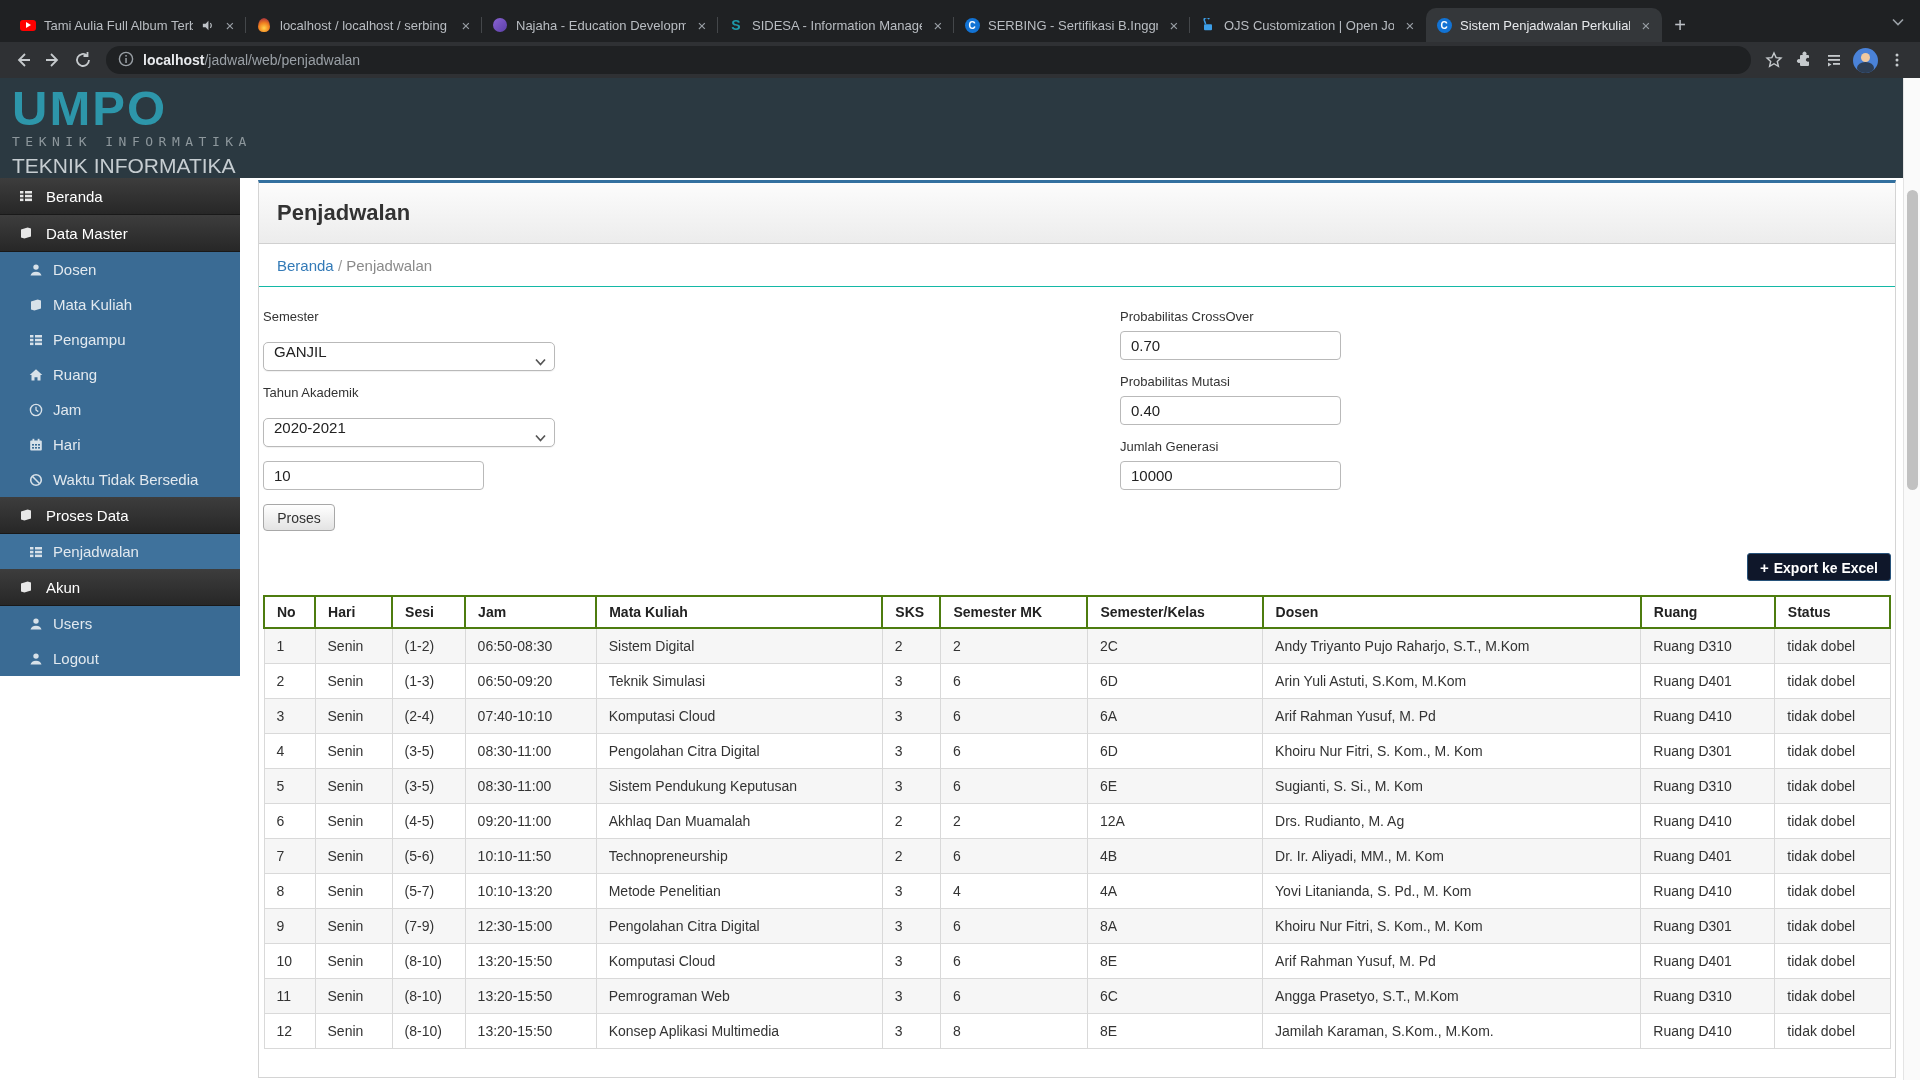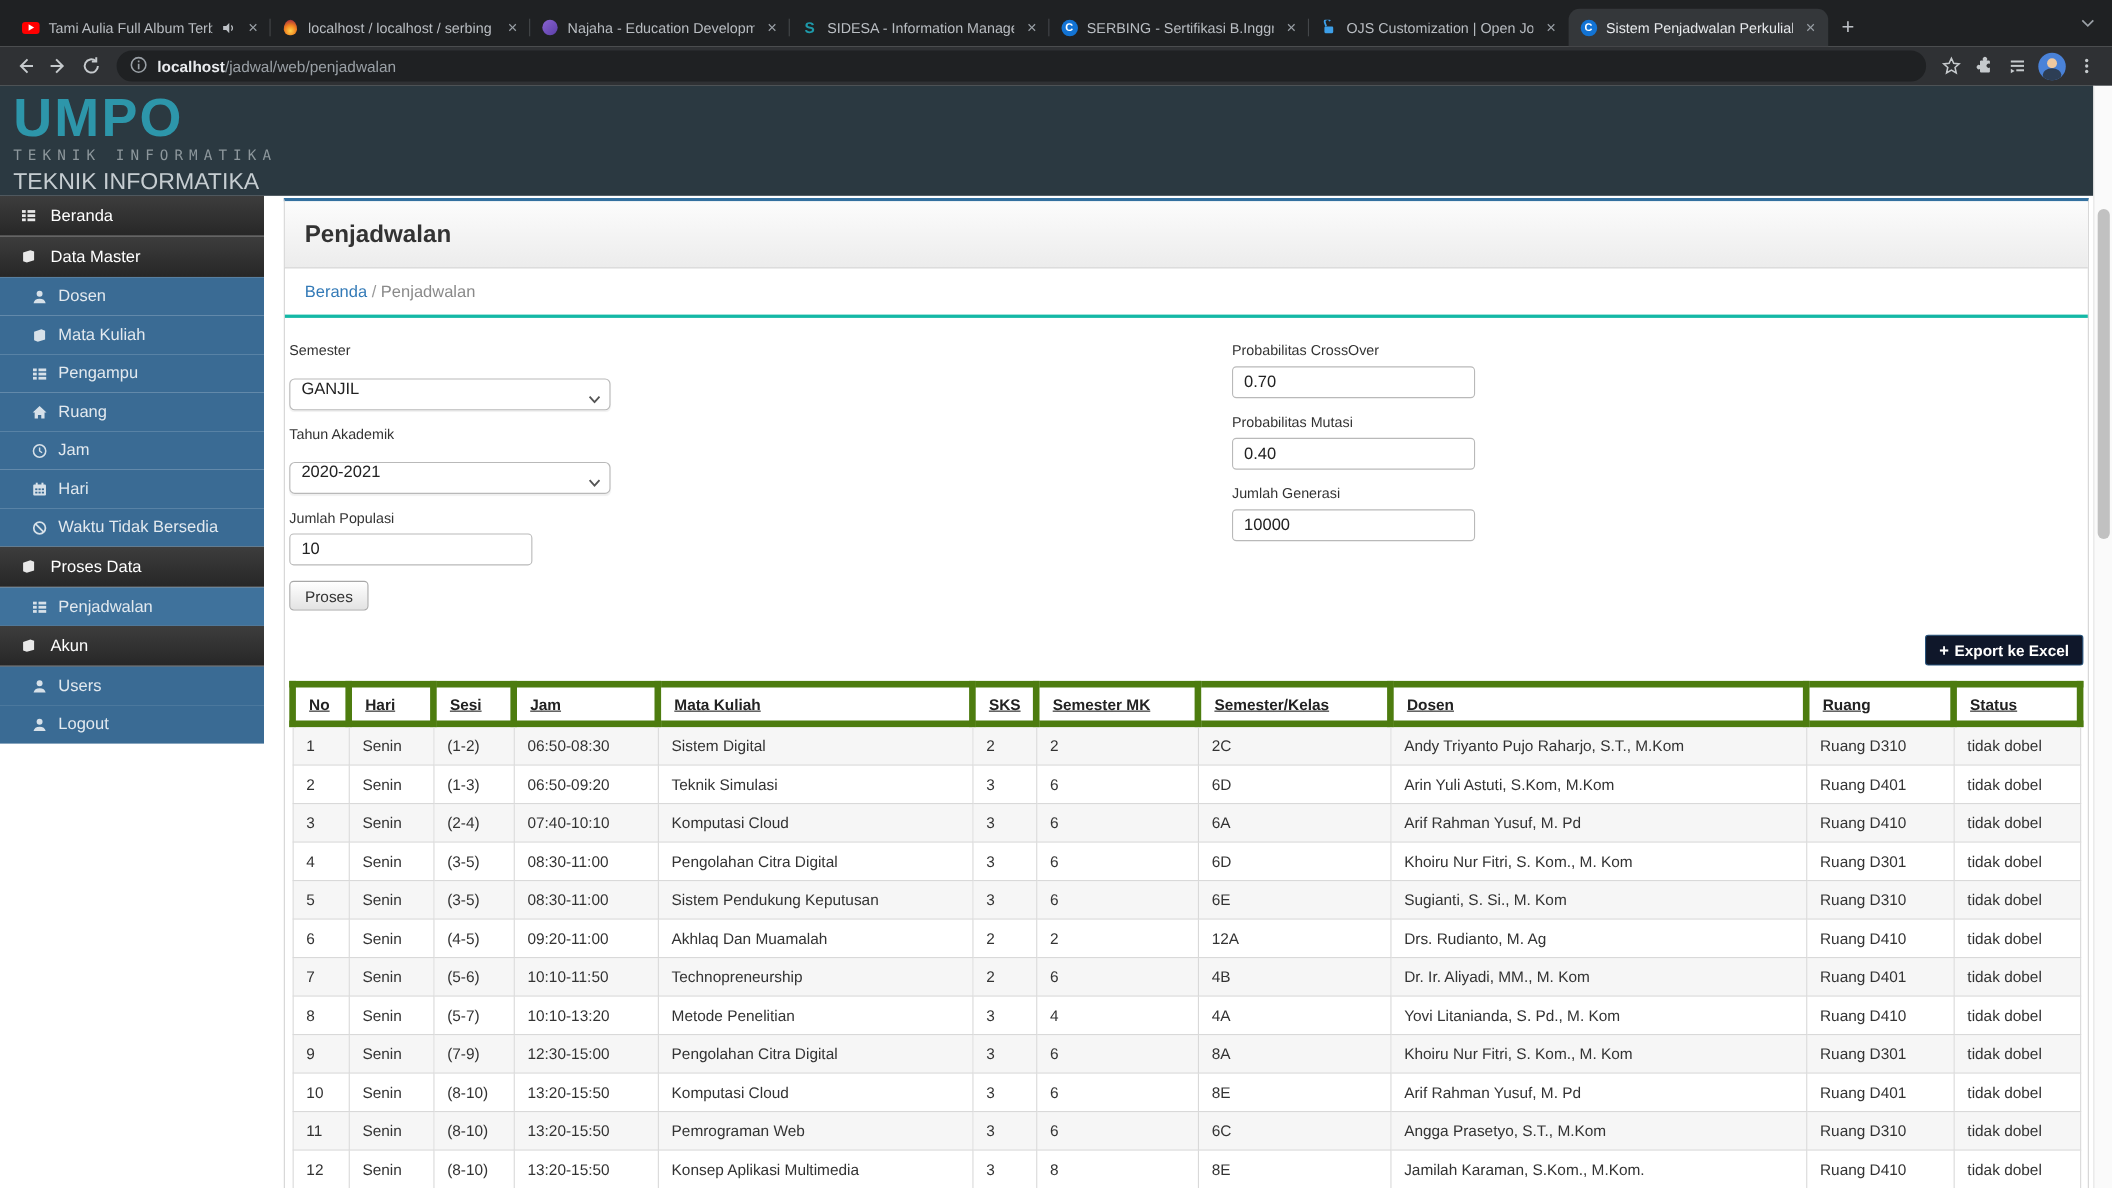--- a/index.html
+++ b/index.html
@@ -52,21 +52,21 @@
               background:linear-gradient(180deg,#3d3d3d,#272727); border-bottom:1px solid #191919; }
   .snav.sub { height:35px; gap:10px; padding-left:28px; color:#e2e9ef; background:#3a6b94; }
   .snav.sub.active { background:rgba(255,255,255,0.07) , #3a6b94; background-color:#3f729c; }
   .sic { display:flex; width:15px; justify-content:center; flex:none; }
   .snav.top .sic { color:#e8e8e8; } .snav.sub .sic { color:#d7e1e9; }
 
   .content { flex:1; }
   .box { margin:2px 24px 0 18px; background:#fff; border:1px solid #d4d4d4; border-top:3px solid #33709f; min-height:898px; }
   .box-header { padding:17px 18px; background:linear-gradient(180deg,#fcfcfc,#ececec); border-bottom:1px solid #d0d0d0; }
   .box-header h1 { font-size:22px; font-weight:bold; color:#333; }
-  .breadcrumb { padding:13px 18px 12px; border-bottom:3px solid #14b8a6; font-size:15px; color:#999; }
+  .breadcrumb { padding:13px 18px 12px; border-bottom:1px solid #14b8a6; font-size:15px; color:#999; }
   .breadcrumb .bc-home { color:#337ab7; text-decoration:none; }
   .breadcrumb .bc-cur { color:#8a8a8a; }
   .box-body { padding:22px 4px 0 4px; }
 
   .form-grid { display:flex; }
   .col-left { width:834px; flex:none; }
   .col-right { flex:1;margin-left:23px; }
   .field { margin-bottom:14px; }
   .field label { display:block; font-size:13px; color:#333; margin-bottom:7px; }
   .select { width:292px; height:29px; border:1px solid #b9b9b9; border-radius:5px; background:#fff;
@@ -76,21 +76,21 @@
   .tinput { width:221px; height:29px; border:1px solid #b9b9b9; border-radius:4px; padding:0 10px; font-size:15px; color:#222; background:#fff; }
   .proses-wrap { margin-top:12px; }
   .btn-proses { width:72px; height:27px; border:1px solid #a8a8a8; border-radius:4px;
                 background:linear-gradient(180deg,#ffffff,#e3e3e3); font-size:14px; color:#333; font-family:inherit; }
   .export-row { text-align:right; margin:22px 0 14px; }
   .btn-export { background:#0f172a; color:#fff; border:1px solid #27527a; border-radius:3px; height:28px;
                 padding:0 12px; font-size:14px; font-weight:bold; font-family:inherit; }
   .btn-export .plus { margin-right:5px; font-size:15px; }
 
   table.sched { width:100%; border-collapse:collapse; table-layout:fixed; }
-  .sched th { font-size:14px; font-weight:bold; color:#222; text-align:left; padding:7px 12px; border:6px solid #4d7c0f; background:#fff;text-decoration:underline; }
+  .sched th { font-size:14px; font-weight:bold; color:#222; text-align:left; padding:7px 12px; border:2px solid #4d7c0f; background:#fff; }
   .sched td { font-size:14px; color:#333; padding:9px 12px; border:1px solid #d9d9d9; overflow:hidden; white-space:nowrap; }
   .sched tbody tr:nth-child(odd) td { background:#f6f6f6; }
 
   .scrollbar { position:absolute; right:0; top:78px; bottom:0; width:17px; background:#fafafa; border-left:1px solid #e4e4e4; }
   .scroll-thumb { position:absolute; left:3px; width:11px; top:112px; height:300px; background:#c1c1c1; border-radius:6px; }
 </style>
 </head>
 <body>
 
 <div class="tabstrip">
@@ -403,21 +403,20 @@
               <div class="select">
                 <span>2020-2021</span>
                 <span class="chev">
                   <svg width="11" height="8" viewBox="0 0 11 8">
                       <path d="M1 1.5 L5.5 6.5 L10 1.5" fill="none" stroke="#555" stroke-width="1.7"></path>
                     </svg>
                 </span>
               </div>
             </div>
             <div class="field">
-              <label>Jumlah Populasi</label>
               <input class="tinput" value="10" style="">
             </div>
             <div class="proses-wrap">
               <button class="btn-proses">Proses</button>
             </div>
           </div>
           <div class="col-right">
             <div class="field">
               <label>Probabilitas CrossOver</label>
               <input class="tinput" value="0.70" style="">

